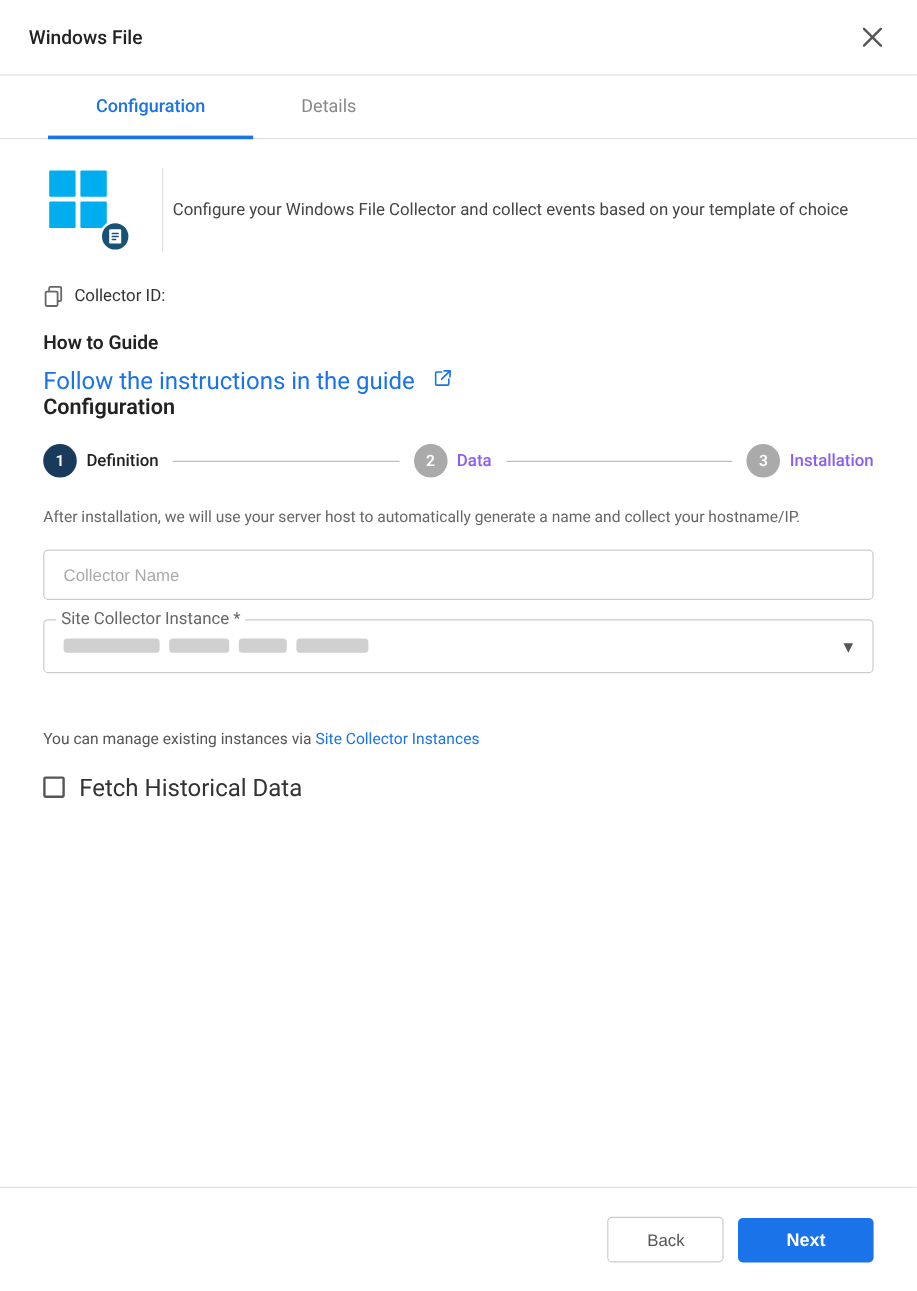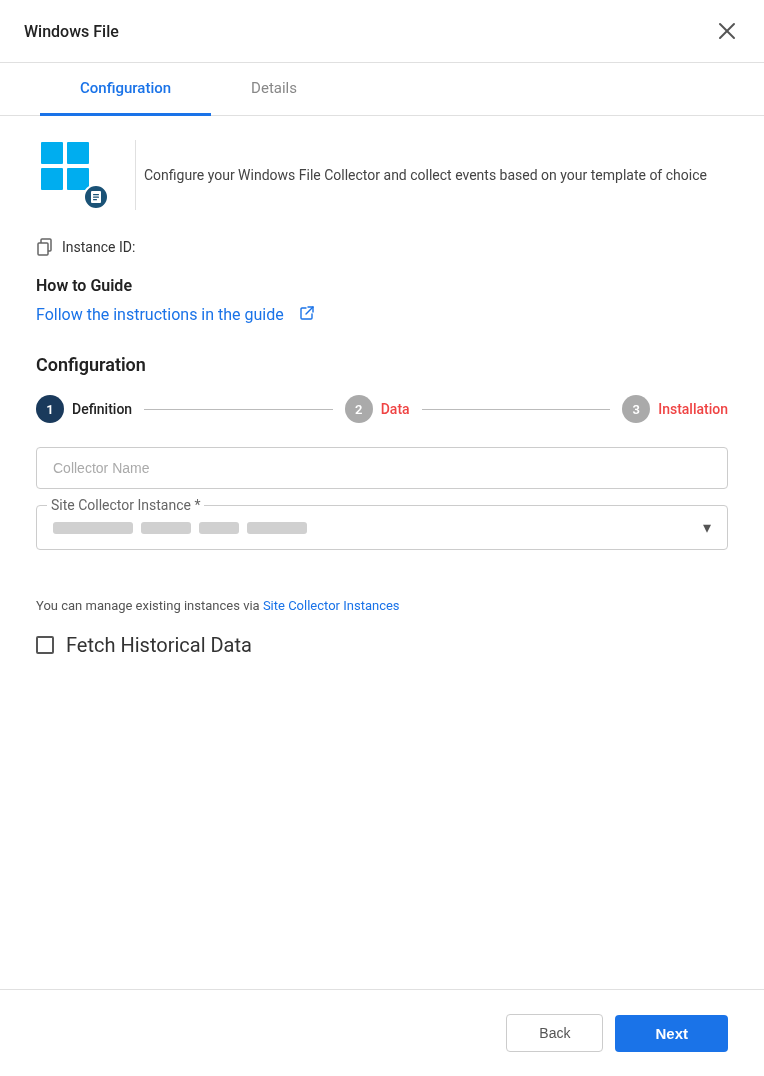--- a/index.html
+++ b/index.html
@@ -128,23 +128,22 @@
       font-weight: 600;
       color: #222;
       margin-bottom: 10px;
     }
     .guide-link {
       display: flex;
       align-items: center;
       gap: 16px;
       color: #1a73e8;
       text-decoration: none;
-      font-size: 16px;
-      cursor: pointer;
-      margin-bottom: 30px;
+      font-size: 20px;
+      cursor: pointer;
     }
     .external-link-icon {
       font-size: 14px;
     }
 
     
     .config-section-heading {
       font-size: 18px;
       font-weight: 600;
       color: #222;
@@ -182,21 +181,21 @@
       color: #fff;
     }
     .step-label {
       font-size: 14px;
       font-weight: 500;
     }
     .step-label.active {
       color: #222;
     }
     .step-label.inactive {
-      color: #ef4444;
+      color: #8b5cf6;
     }
     .step-connector {
       flex: 1;
       height: 1px;
       background: #bbb;
       margin: 0 12px;
     }
 
     
     .description-text {
@@ -384,21 +383,21 @@
     </div>
 
     
     <div class="collector-id-row">
       <span class="copy-icon">
         <svg width="18" height="18" viewBox="0 0 18 18" fill="none">
           <rect x="5" y="1" width="10" height="12" rx="1" stroke="#666" stroke-width="1.5" fill="none"></rect>
           <rect x="2" y="5" width="10" height="12" rx="1" stroke="#666" stroke-width="1.5" fill="white"></rect>
         </svg>
       </span>
-      <span>Instance ID:</span>
+      <span>Collector ID:</span>
     </div>
 
     
     <div class="section-heading">How to Guide</div>
     <a class="guide-link">
       <span>Follow the instructions in the guide</span>
       <span class="external-link-icon">
         <svg width="14" height="14" viewBox="0 0 14 14" fill="none">
           <path d="M6 2H2C1.45 2 1 2.45 1 3V12C1 12.55 1.45 13 2 13H11C11.55 13 12 12.55 12 12V8" stroke="#1a73e8" stroke-width="1.4" stroke-linecap="round"></path>
           <path d="M8 1H13V6" stroke="#1a73e8" stroke-width="1.4" stroke-linecap="round" stroke-linejoin="round"></path>
@@ -428,20 +427,21 @@
       <div class="step-connector"></div>
       <div class="step">
         <div class="step-circle inactive">
           <span>3</span>
         </div>
         <span class="step-label inactive">Installation</span>
       </div>
     </div>
 
     
+    <div class="description-text">After installation, we will use your server host to automatically generate a name and collect your hostname/IP.</div>
 
     
     <input class="input-field" type="text" placeholder="Collector Name" style="">
 
     
     <div class="select-group">
       <span class="select-label">Site Collector Instance *</span>
       <div class="select-inner">
         <div class="select-placeholder-blocks">
           <div class="placeholder-block" style="width:80px;"></div>

